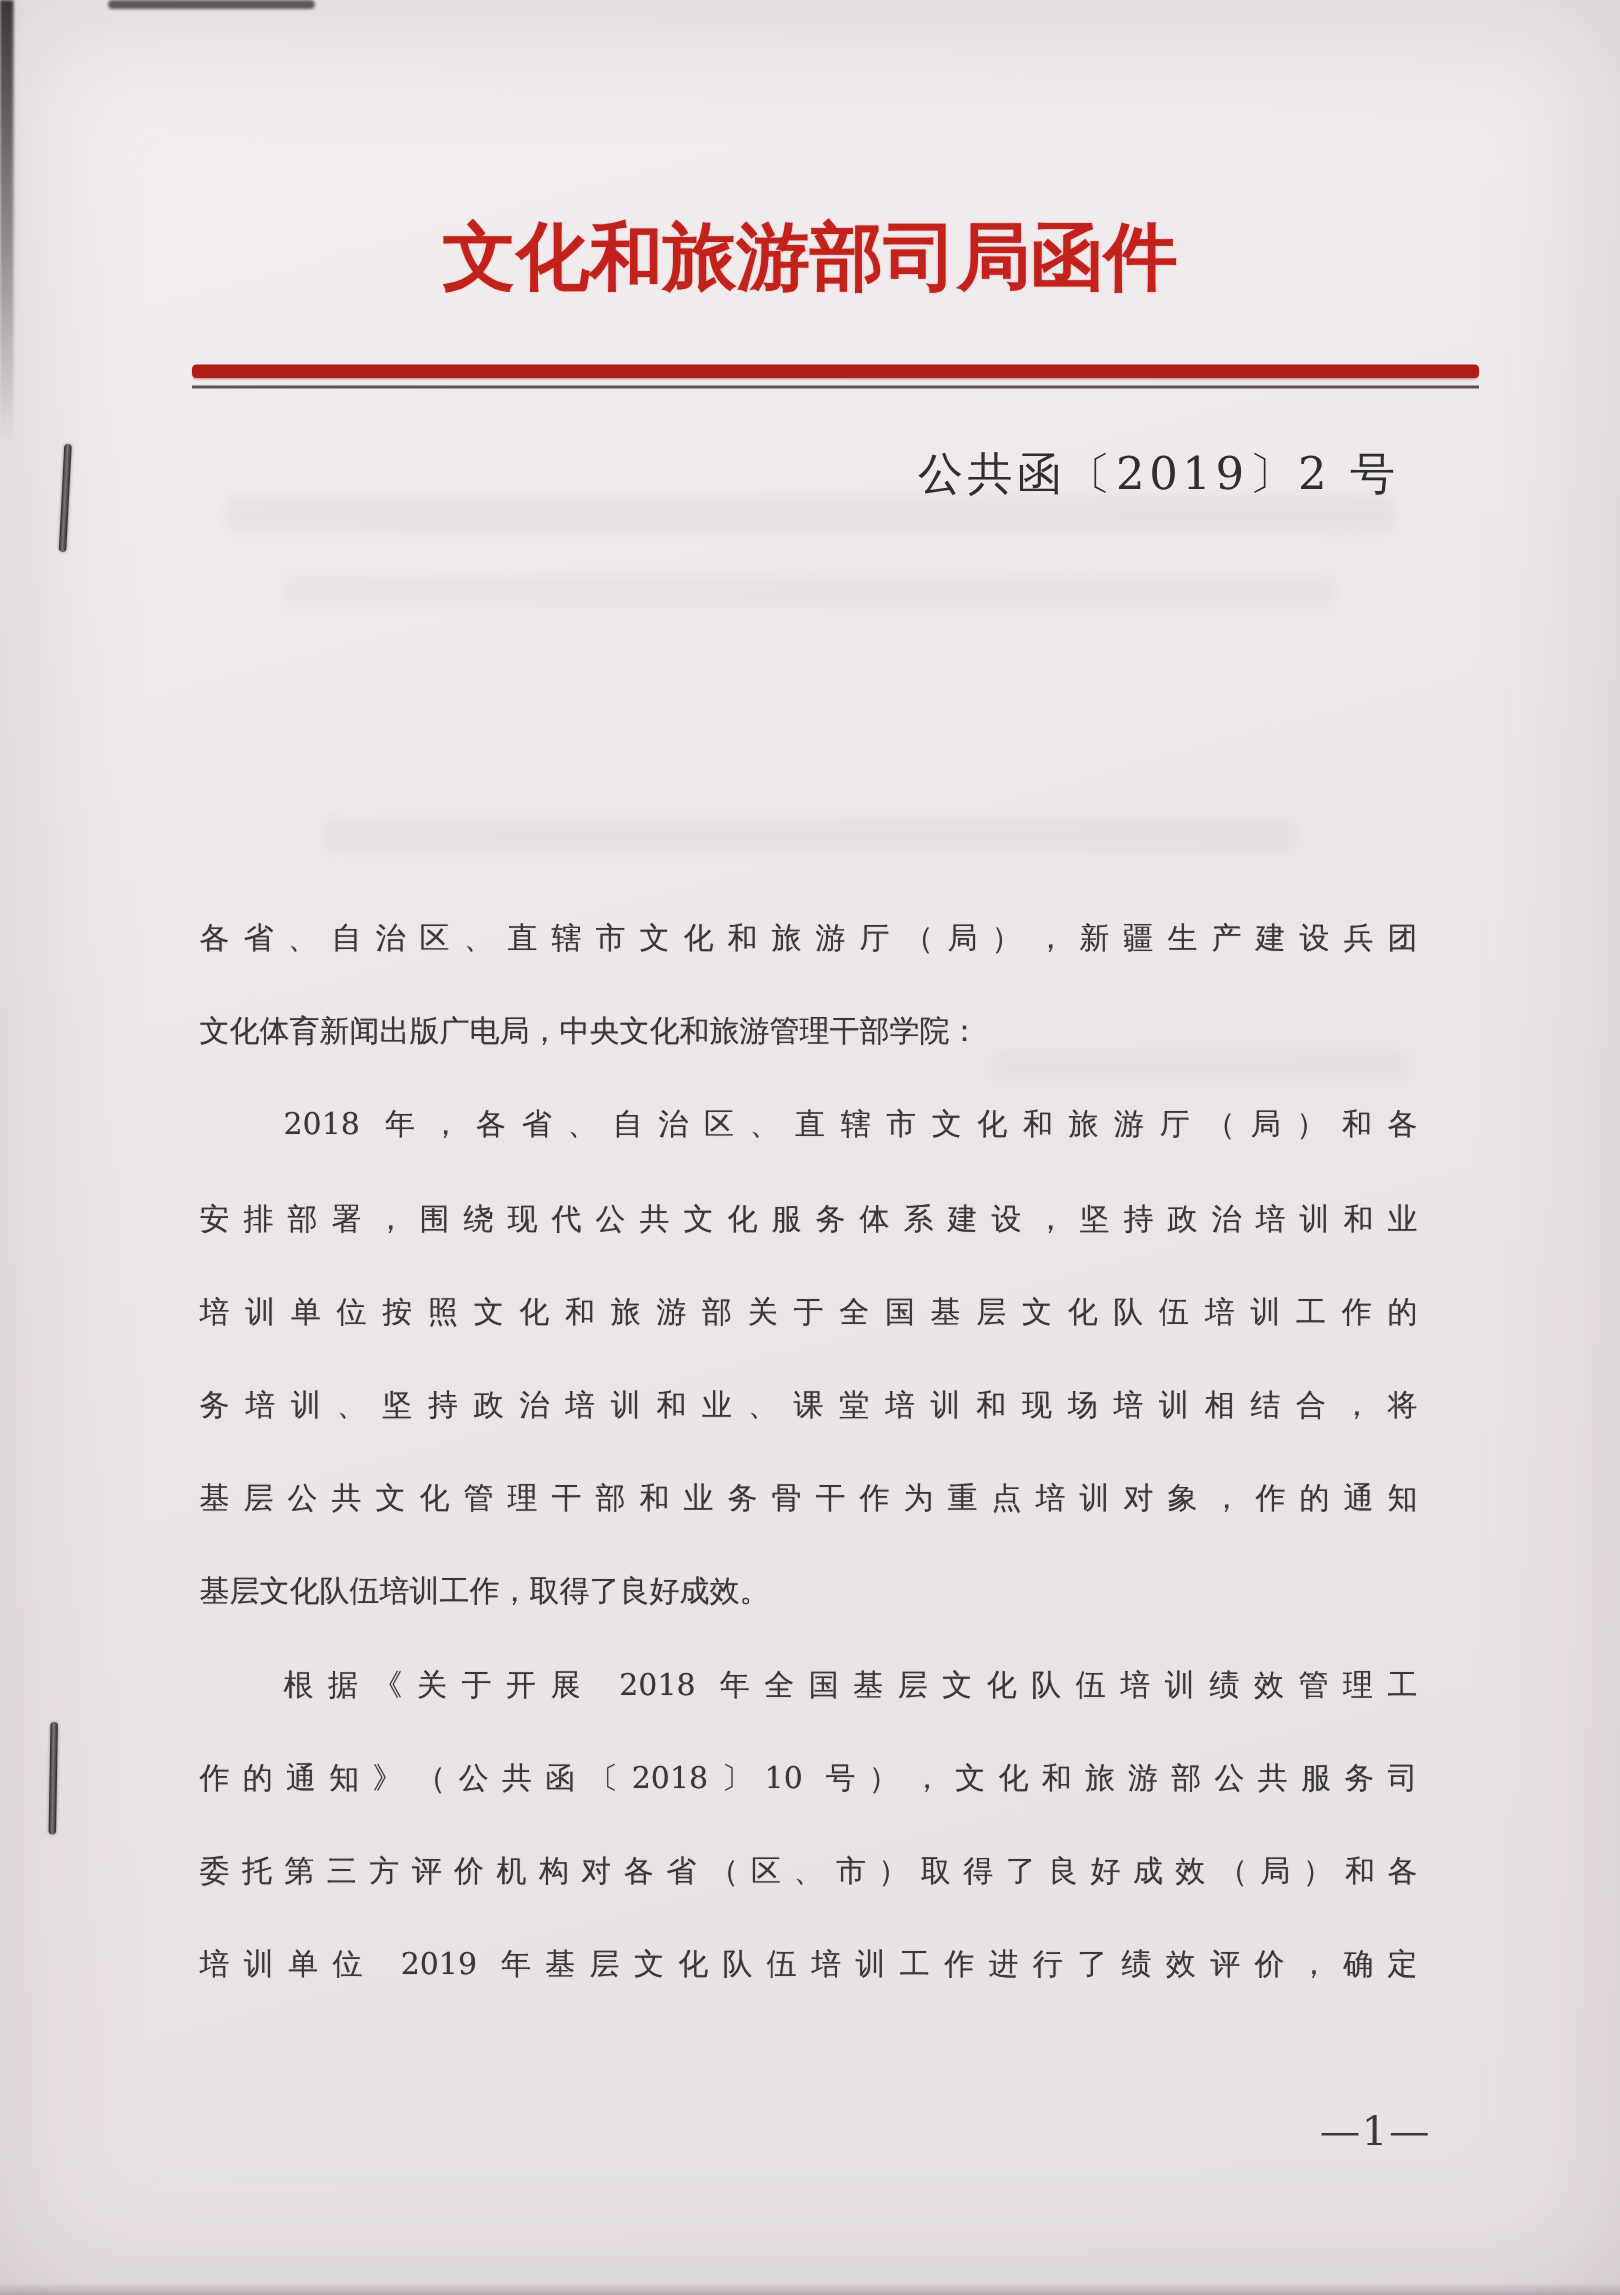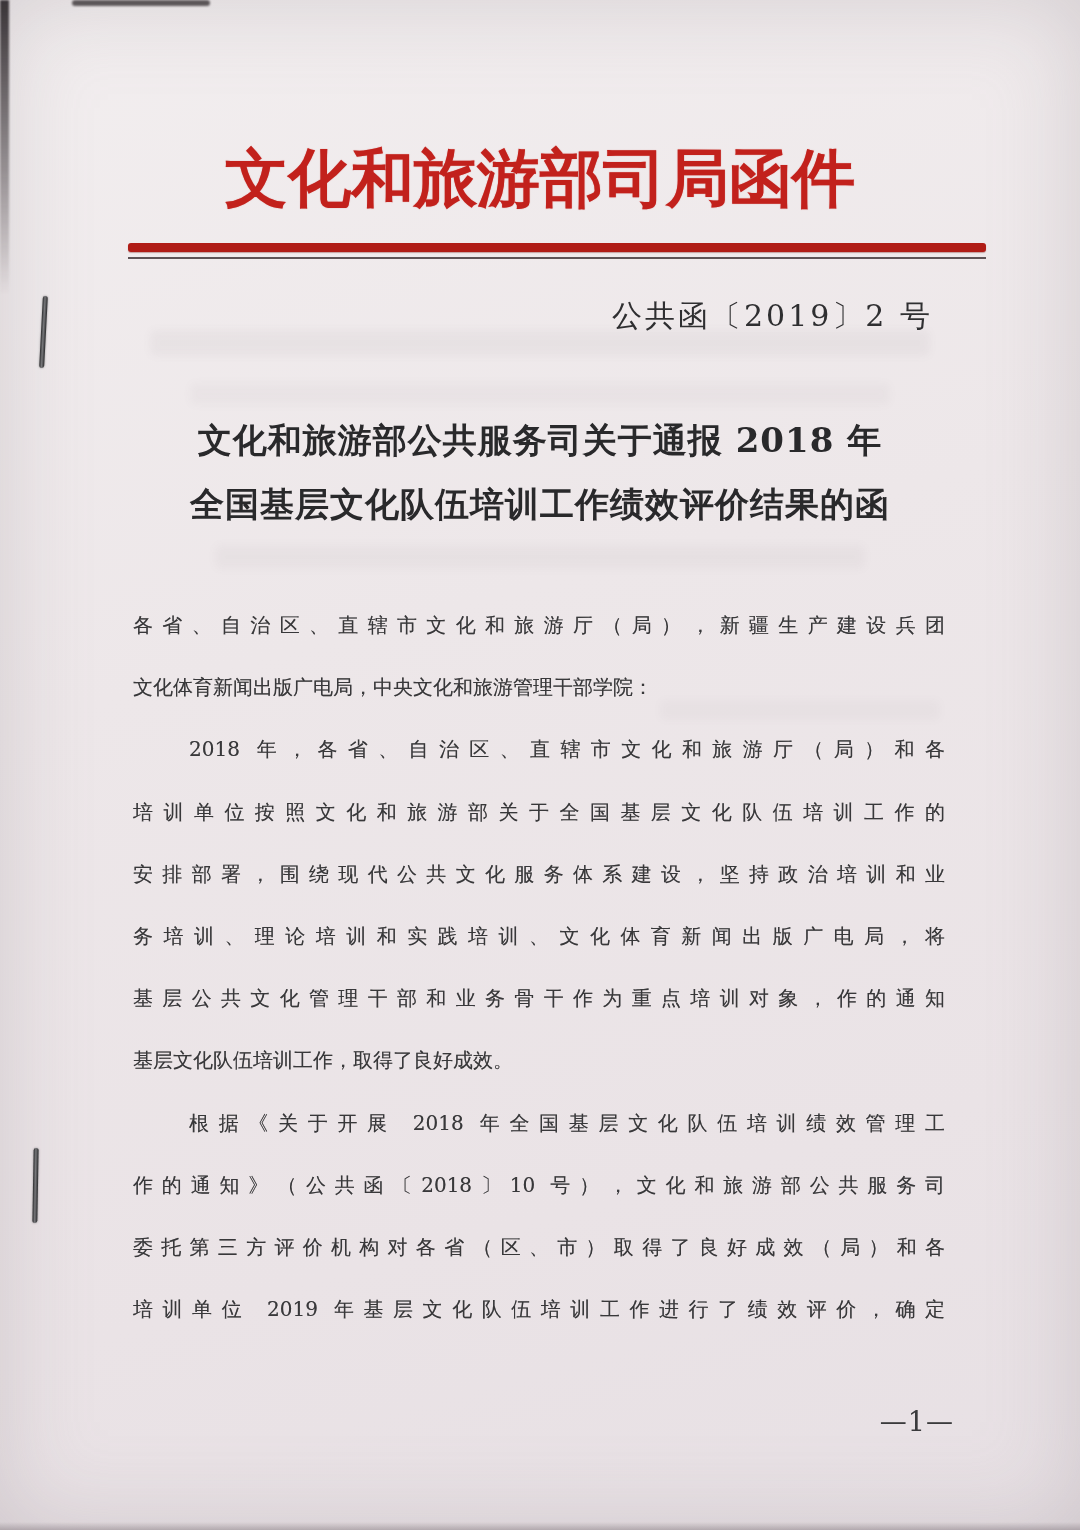--- a/index.html
+++ b/index.html
@@ -37,21 +37,21 @@
   .staple.s2{left:33px;top:1148px;height:75px;transform:rotate(1deg);}
   
   .ghost{position:absolute;background:#6a5f66;filter:blur(4px);border-radius:5px;}
   .g1{left:150px;top:330px;width:780px;height:26px;opacity:.05;}
   .g2{left:190px;top:383px;width:700px;height:22px;opacity:.04;}
   .g3{left:215px;top:545px;width:650px;height:24px;opacity:.045;}
   .g4{left:660px;top:700px;width:280px;height:20px;opacity:.035;}
   
   .masthead{
     position:absolute;left:0;top:147px;width:100%;text-align:center;
-    font-size:63px;font-weight:bold;color:#c2211c;letter-spacing:0px;line-height:1;
+    font-size:49px;font-weight:bold;color:#c2211c;letter-spacing:0px;line-height:1;
     text-shadow:0 0 1px rgba(194,33,28,.55);
     white-space:nowrap;
   }
   .rule-thick{
     position:absolute;left:128px;top:243px;width:858px;height:9px;
     background:#b01c16;border-radius:3px;box-shadow:0 1px 1px rgba(120,20,16,.35);
   }
   .rule-thin{
     position:absolute;left:128px;top:257px;width:858px;height:2px;
     background:#5e5356;
@@ -96,32 +96,28 @@
   <div class="ghost g2"></div>
   <div class="ghost g3"></div>
   <div class="ghost g4"></div>
 
   <div class="masthead">文化和旅游部司局函件</div>
   <div class="rule-thick"></div>
   <div class="rule-thin"></div>
 
   <div class="doc-number">公共函〔2019〕2 号</div>
 
-  <div class="doc-heading">
-    <div>文化和旅游部公共服务司关于通报 2018 年</div>
-    <div>全国基层文化队伍培训工作绩效评价结果的函</div>
-  </div>
 
   <div class="body-text">
     <div class="ln">各省、自治区、直辖市文化和旅游厅（局），新疆生产建设兵团</div>
     <div class="ln end">文化体育新闻出版广电局，中央文化和旅游管理干部学院：</div>
     <div class="ln ind">2018 年，各省、自治区、直辖市文化和旅游厅（局）和各</div>
+    <div class="ln">安排部署，围绕现代公共文化服务体系建设，坚持政治培训和业</div>
     <div class="ln">培训单位按照文化和旅游部关于全国基层文化队伍培训工作的</div>
-    <div class="ln">安排部署，围绕现代公共文化服务体系建设，坚持政治培训和业</div>
-    <div class="ln">务培训、理论培训和实践培训、文化体育新闻出版广电局，将</div>
+    <div class="ln">务培训、坚持政治培训和业、课堂培训和现场培训相结合，将</div>
     <div class="ln">基层公共文化管理干部和业务骨干作为重点培训对象，作的通知</div>
     <div class="ln end">基层文化队伍培训工作，取得了良好成效。</div>
     <div class="ln ind">根据《关于开展 2018 年全国基层文化队伍培训绩效管理工</div>
     <div class="ln">作的通知》（公共函〔2018〕10 号），文化和旅游部公共服务司</div>
     <div class="ln">委托第三方评价机构对各省（区、市）取得了良好成效（局）和各</div>
     <div class="ln">培训单位 2019 年基层文化队伍培训工作进行了绩效评价，确定</div>
   </div>
 
   <div class="page-number">—1—</div>
 

